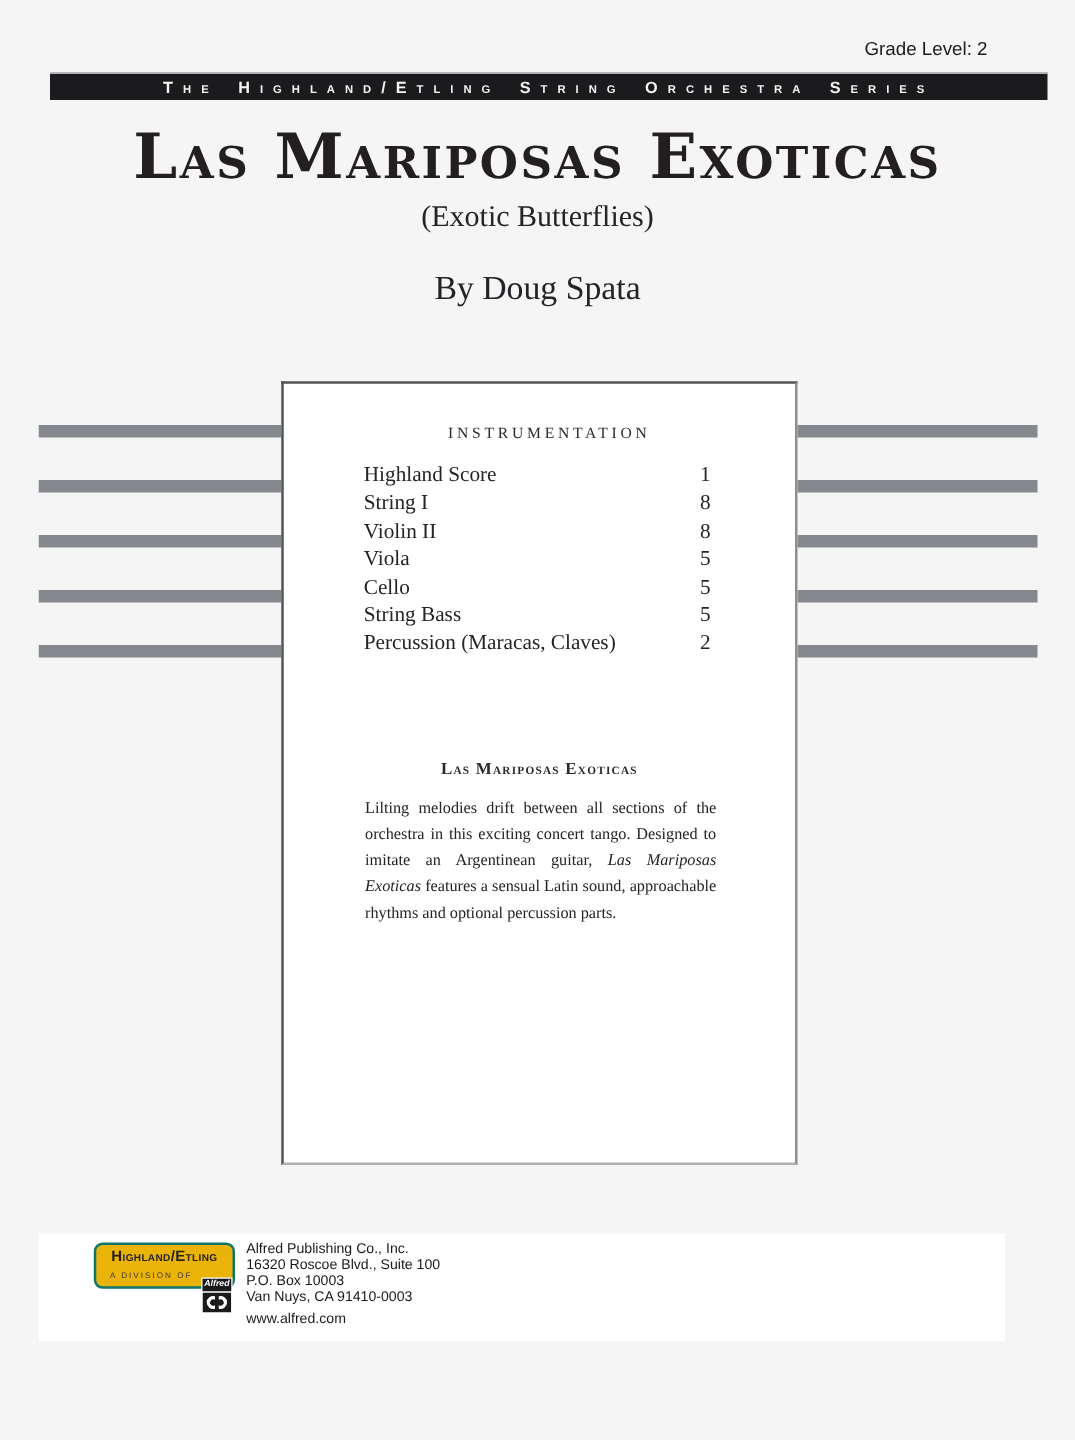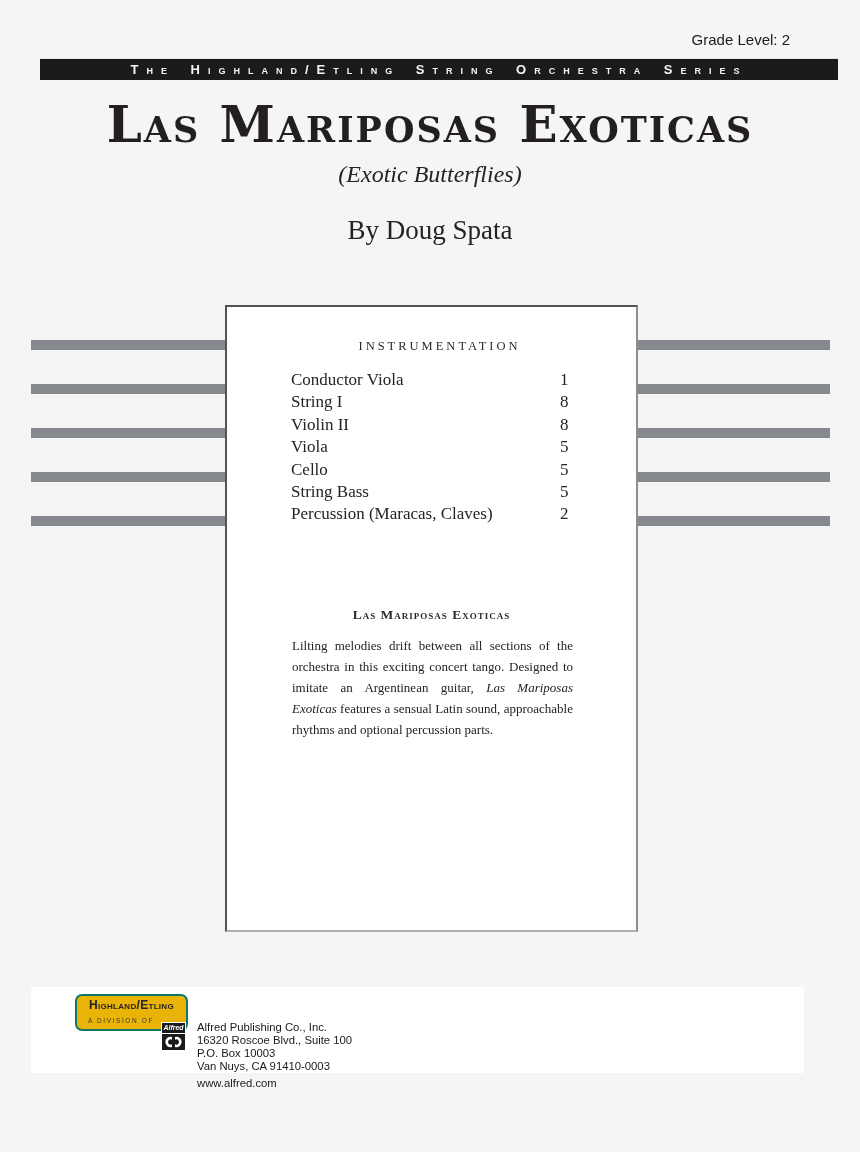--- a/index.html
+++ b/index.html
@@ -52,21 +52,20 @@
     font-size:50px;line-height:52px;
     letter-spacing:2px;
     color:#231f20;
     white-space:nowrap;
   }
   .subtitle{
     position:absolute;left:0;top:159px;width:860px;
     text-align:center;
     font-size:24px;line-height:30px;
     color:#232427;
-    font-style:italic;
   }
   .byline{
     position:absolute;left:0;top:213px;width:860px;
     text-align:center;
     font-size:27px;line-height:34px;
     color:#232427;
   }
   
   .bar{
     position:absolute;left:31px;width:799px;height:10px;
@@ -162,21 +161,20 @@
     font-weight:bold;font-style:italic;
     font-size:7px;line-height:10px;
     text-align:center;
   }
   .alfred-mark{display:block;margin-top:1px;}
   .address{
     position:absolute;left:166px;top:6px;
     font-family:"Liberation Sans", sans-serif;
     font-size:11.3px;line-height:12.9px;
     color:#1a1a1a;
-    margin-top:28px;
   }
   .website{
     font-weight:normal;
     margin-top:4px;
   }
 </style>
 </head>
 <body>
 
 <div class="page">
@@ -197,21 +195,21 @@
     <div class="bar"></div>
     <div class="bar"></div>
     <div class="bar"></div>
   </div>
 
   <div class="info-box">
     <div class="inst-heading">INSTRUMENTATION</div>
 
     <div class="inst-list">
       <div class="inst-row">
-        <span>Conductor Viola</span>
+        <span>Highland Score</span>
         <span class="inst-count">1</span>
       </div>
       <div class="inst-row">
         <span>String I</span>
         <span class="inst-count">8</span>
       </div>
       <div class="inst-row">
         <span>Violin II</span>
         <span class="inst-count">8</span>
       </div>

